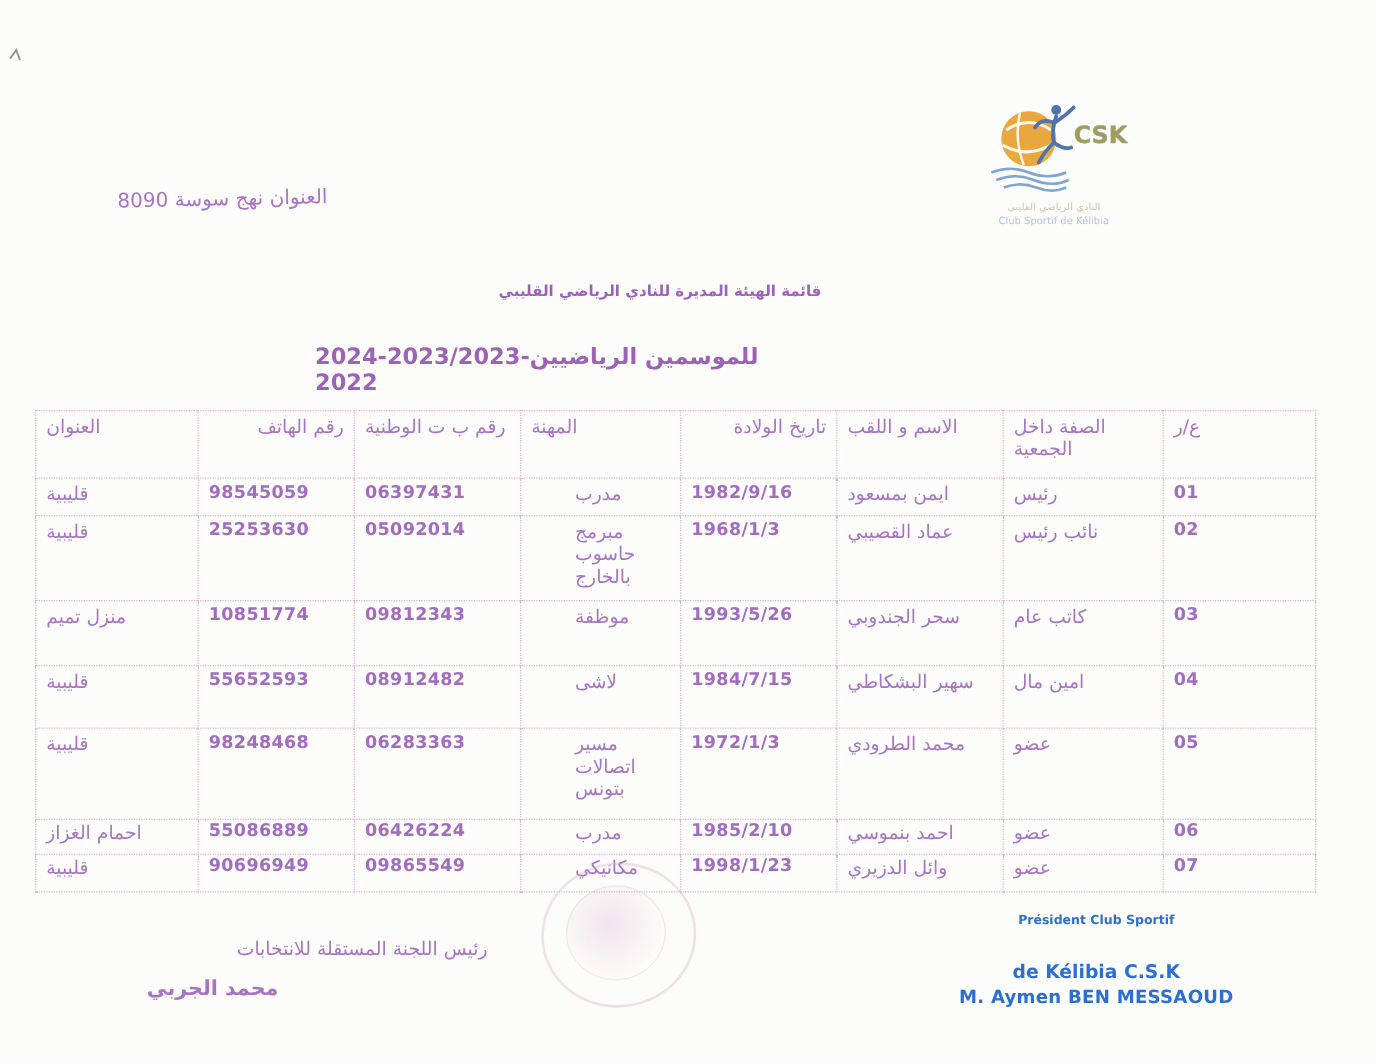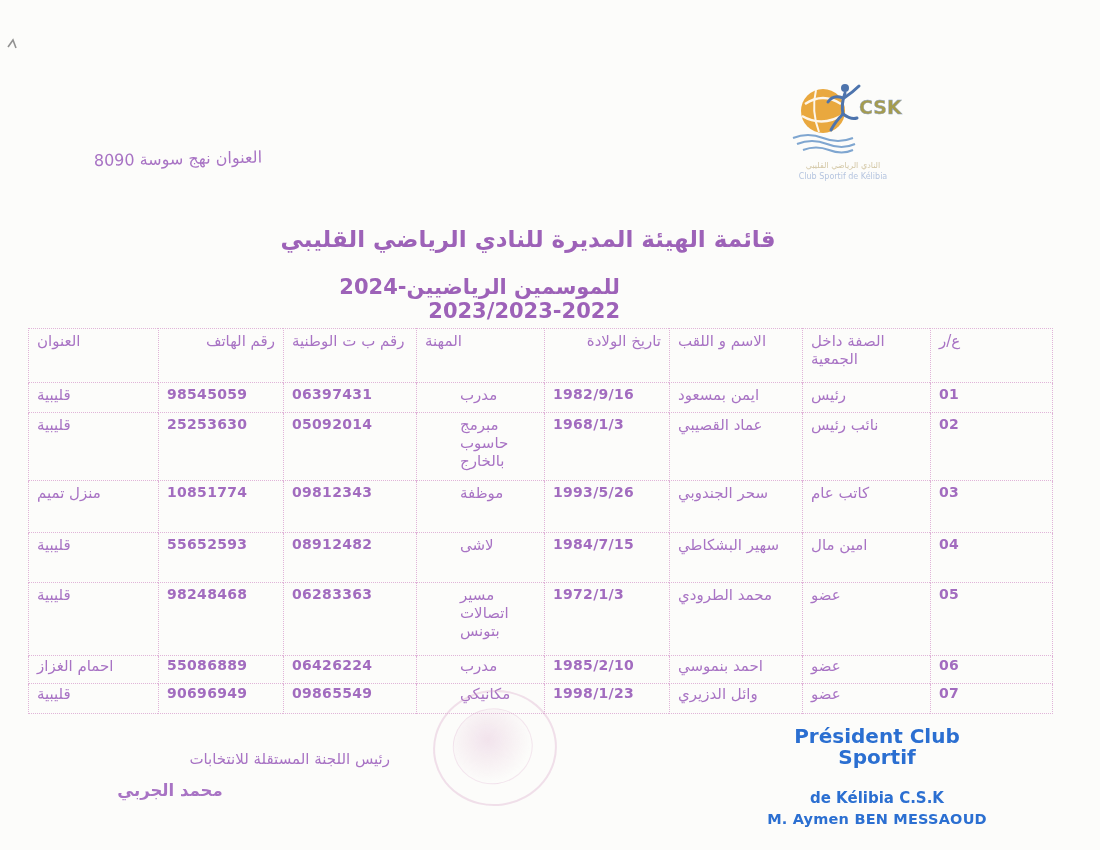--- a/index.html
+++ b/index.html
@@ -21,25 +21,25 @@
     font-size:16px;letter-spacing:.2px;
     transform:rotate(-1.2deg);
   }
 
   
   .logo{left:783px;top:78px;width:130px;height:110px;}
 
   
   .doc-title{
     left:258px;top:226px;width:540px;text-align:center;
-    direction:rtl;font-size:23px;font-weight:bold;color:#9d62b8;
+    direction:rtl;font-size:12px;font-weight:bold;color:#9d62b8;
   }
   .doc-subtitle{
-    left:252px;top:275px;width:368px;text-align:right;
-    direction:rtl;font-size:21px;font-weight:bold;color:#9d62b8;
+    left:252px;top:275px;width:368px;text-align:left;
+    direction:rtl;font-size:18px;font-weight:bold;color:#9d62b8;
   }
   .years-ltr{direction:ltr;unicode-bidi:bidi-override;letter-spacing:.3px;}
 
   
   table.members{
     position:absolute;left:28px;top:328px;width:904px;
     border-collapse:collapse;table-layout:fixed;
     direction:rtl;
   }
   table.members th, table.members td{
@@ -93,21 +93,21 @@
   .sig-line2{
     left:90px;top:781px;width:160px;
     direction:rtl;text-align:center;font-size:16.5px;font-weight:bold;
   }
 
   
   .blue-stamp{
     left:760px;top:726px;width:234px;text-align:center;
     color:#2b6fd1;font-weight:bold;line-height:21px;
   }
-  .blue-stamp .l1{font-size:20px;}
+  .blue-stamp .l1{font-size:10px;}
   .blue-stamp .l2{font-size:15px;margin-top:20px;}
   .blue-stamp .l3{font-size:14.5px;letter-spacing:.2px;}
 </style>
 </head>
 <body style="color: rgb(168, 115, 196);">
 
 <svg class="abs corner-mark" viewBox="0 0 14 12">
   <path d="M1,9 L6,2 L9,10" fill="none" stroke="#5a5a5a" stroke-width="1.6"></path>
 </svg>
 

